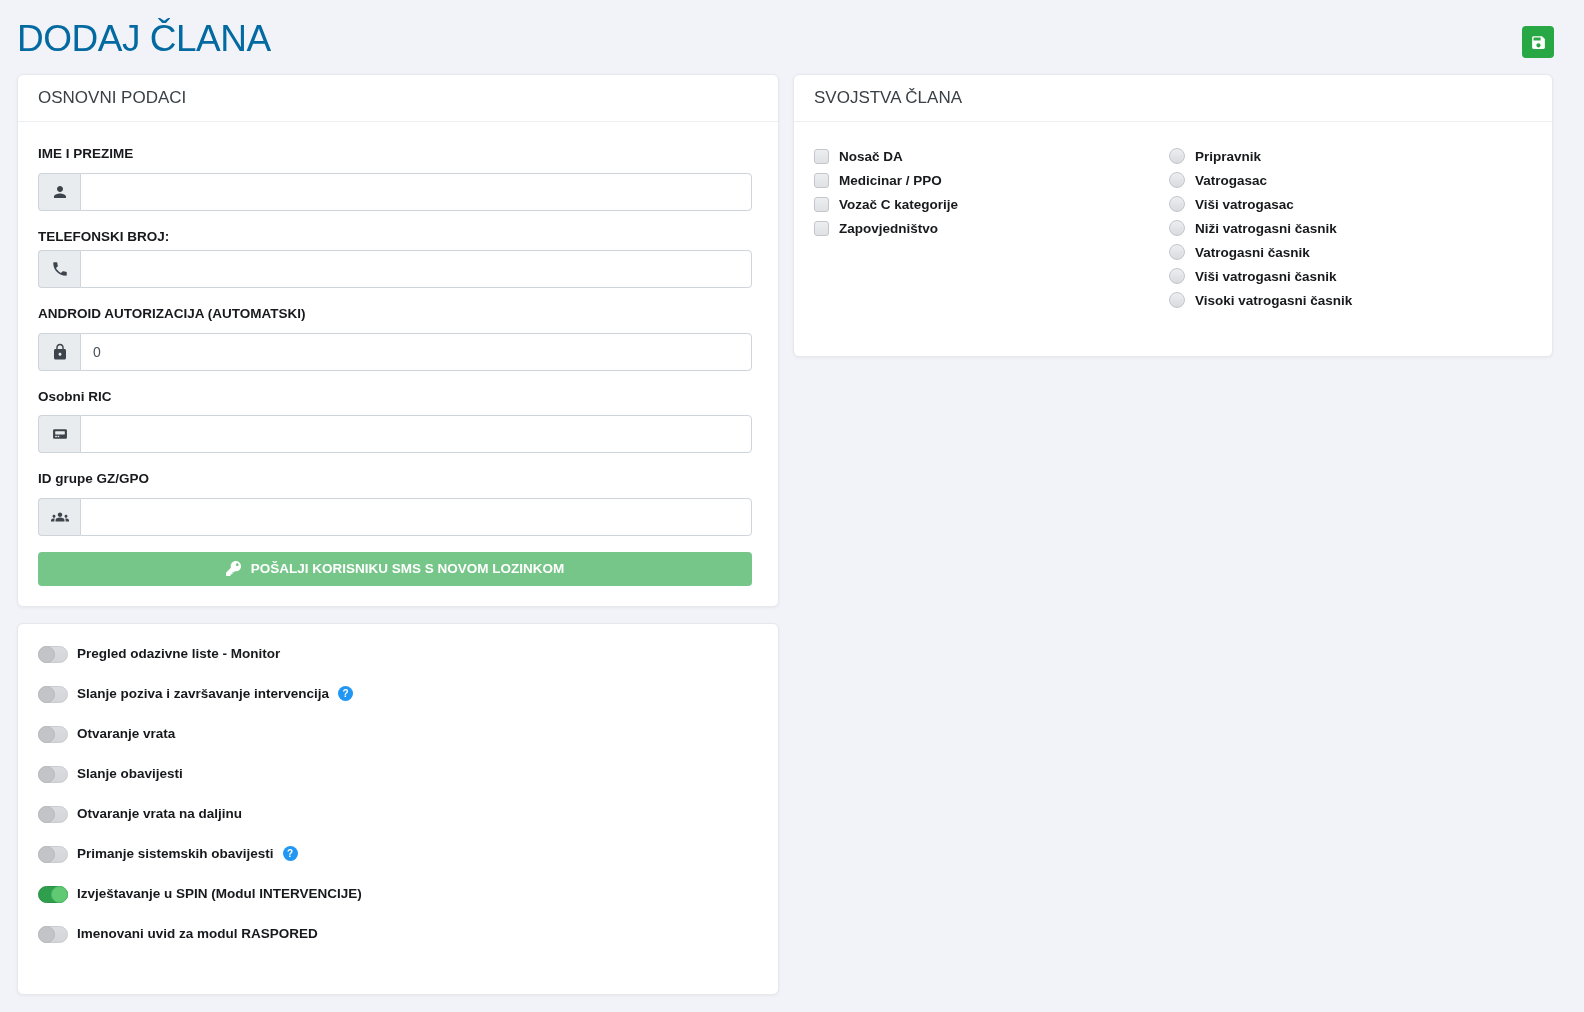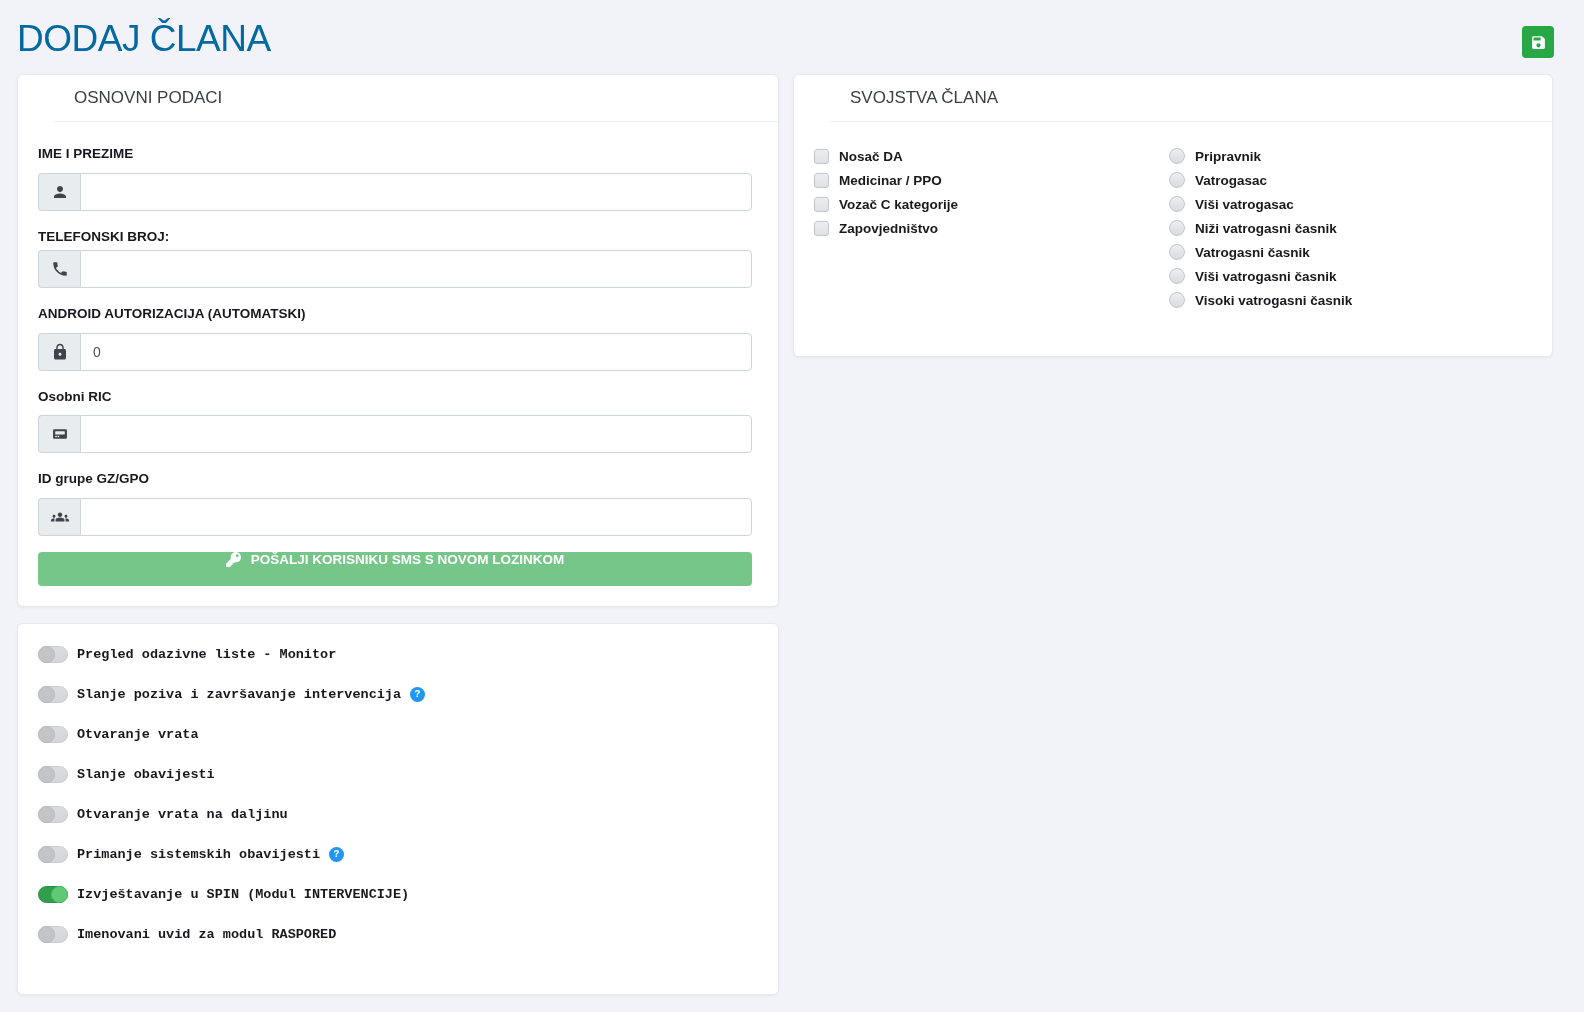--- a/index.html
+++ b/index.html
@@ -40,21 +40,20 @@
     border: 1px solid #e6e8ec;
     border-radius: 6px;
     box-shadow: 0 1px 3px rgba(40,50,70,0.06);
     margin-bottom: 16px;
   }
   .card-header {
     padding: 13px 20px;
     font-size: 17px;
     color: #3a4046;
     border-bottom: 1px solid #eceef1;
-    margin-left: 36px;
   }
   .card-body { padding: 22px 26px 20px 20px; }
 
   
   .field-label {
     font-size: 13.5px;
     font-weight: bold;
     color: #17191c;
     margin-bottom: 4px;
     line-height: 1.45;
@@ -87,21 +86,21 @@
     width: 100%;
     height: 34px;
     margin-top: 0;
     background: #76c689;
     border: none;
     border-radius: 4px;
     color: #ffffff;
     font-size: 13.5px;
     font-weight: bold;
     font-family: "Liberation Sans", sans-serif;
-    display: flex; align-items: flex-start; justify-content: center; gap: 10px;
+    display: flex; align-items: center; justify-content: center; gap: 10px;
     cursor: pointer;
   }
   .sms-btn svg { width: 15px; height: 15px; fill: #ffffff; }
 
   
   .props-body { padding: 26px 28px 40px 20px; display: flex; }
   .props-col { flex: 1; }
   .check-row, .radio-row {
     display: flex; align-items: center;
     margin-bottom: 8px; height: 16px;
@@ -118,21 +117,21 @@
     background: linear-gradient(#eceef0, #d9dce0);
     border: 1px solid #c3c7cc;
     border-radius: 50%;
   }
   .check-row .opt-label, .radio-row .opt-label {
     font-size: 13.5px; font-weight: bold; color: #17191c; margin-left: 10px;
   }
 
   
   .dozvole-card { height: 372px; overflow: hidden; }
-  .toggle-row { display: flex; align-items: center; margin-bottom: 22px; height: 18px; font-family: Liberation Mono, monospace; }
+  .toggle-row { display: flex; align-items: flex-start; margin-bottom: 22px; height: 18px; }
   .toggle {
     width: 30px; height: 17px; flex: none;
     border-radius: 9px;
     background: linear-gradient(#dadce0, #d3d5d9);
     border: 1px solid #c9cccf;
     position: relative;
     cursor: pointer;
   }
   .toggle .knob {
     position: absolute; top: -1px; left: -1px;

